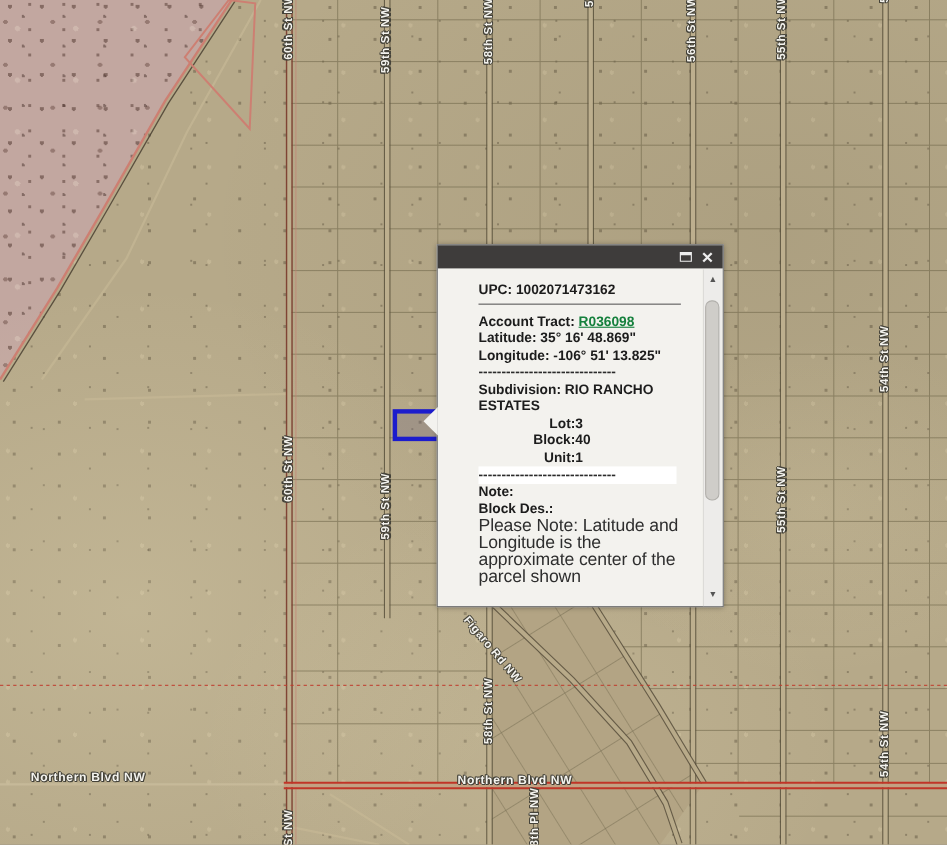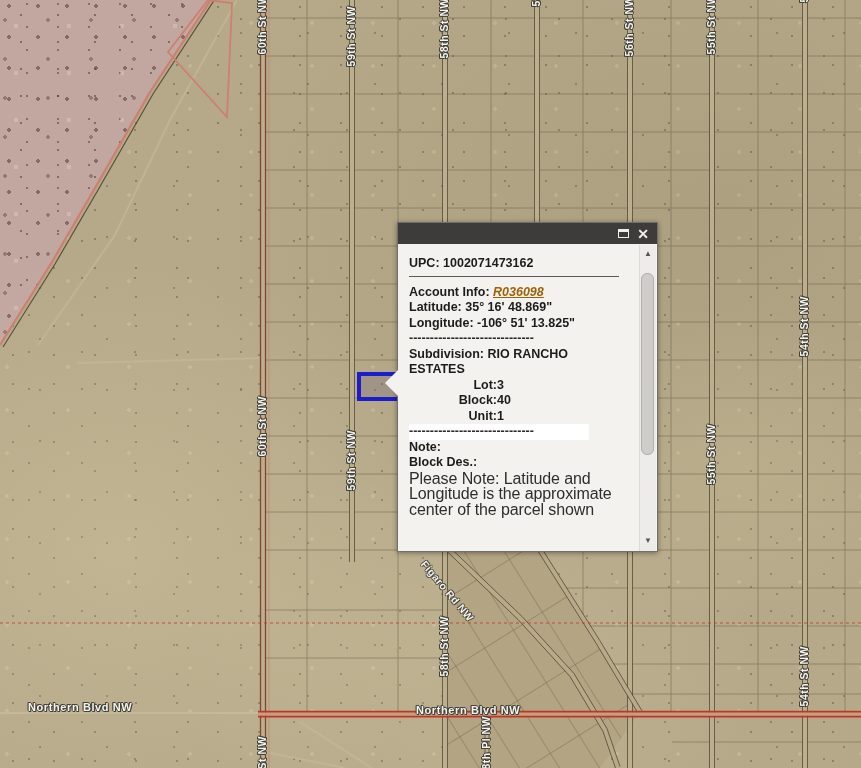--- a/index.html
+++ b/index.html
@@ -66,32 +66,32 @@
     background:#f3f2ee;border:1px solid #6f6f6f;box-shadow:0 1px 5px rgba(0,0,0,.4);
   }
   .popup-titlebar{
     height:21px;background:#3e3c3b;display:flex;justify-content:flex-end;align-items:center;
     gap:8px;padding-right:8px;
   }
   .icon-restore{width:11px;height:9px;border:1px solid #eeeeee;border-top-width:3px;box-sizing:border-box;cursor:pointer;}
   .icon-close{color:#eeeeee;font-size:14px;font-weight:bold;line-height:10px;cursor:pointer;}
   .popup-body{
     position:relative;height:288px;padding:12px 38px 0 11px;overflow:hidden;
-    color:#1c1c1c;font-size:12.5px;font-weight:bold;line-height:15.5px;
+    color:#1c1c1c;font-size:12.5px;font-weight:bold;line-height:15.5px;margin-left:26px;
   }
   .popup-body .row{margin:0;}
   .popup-hr{border:none;border-top:1px solid #5a5a5a;margin:4px 0 8px 0;}
   .r-lat{margin-top:13px;}
   .r-sep1{margin-top:10px;color:#2b2b2b;}
   .r-sub{margin-top:10px;}
   .kv{display:flex;text-align:right;}
   .kv .k{width:88px;flex:none;}
   .r-sep2{margin-top:1px;background:#ffffff;width:180px;color:#2b2b2b;}
   .r-note{margin-top:12px;font-weight:400;font-size:16px;letter-spacing:-.1px;color:#2e2e2e;}
-  .account-link{color:#a16207;text-decoration:underline;cursor:pointer;font-style:italic;}
+  .account-link{color:#15803d;text-decoration:underline;cursor:pointer;}
   .popup-pointer{
     position:absolute;left:-13px;top:147px;width:0;height:0;
     border-top:13px solid transparent;border-bottom:13px solid transparent;
     border-right:13px solid #f3f2ee;
   }
   
   .scrollbar{position:absolute;top:22px;right:1px;width:16px;height:306px;background:#edecea;border-left:1px solid #dcdbd8;}
   .sb-btn{position:absolute;left:0;width:16px;height:14px;color:#555;font-size:8px;text-align:center;line-height:14px;cursor:pointer;}
   .sb-up{top:2px;}
   .sb-down{bottom:3px;}
@@ -234,21 +234,21 @@
 
   <div class="popup">
     <div class="popup-pointer"></div>
     <div class="popup-titlebar">
       <span class="icon-restore"></span>
       <span class="icon-close">✕</span>
     </div>
     <div class="popup-body">
       <div class="row">UPC: 1002071473162</div>
       <hr class="popup-hr">
-      <div class="row"><span>Account Info: </span><a class="account-link">R036098</a></div>
+      <div class="row"><span>Account Tract: </span><a class="account-link">R036098</a></div>
       <div class="row r-lat">Latitude: 35° 16' 48.869"</div>
       <div class="row">Longitude: -106° 51' 13.825"</div>
       <div class="row r-sep1">------------------------------</div>
       <div class="row r-sub">Subdivision: RIO RANCHO ESTATES</div>
       <div class="row kv">
           <span class="k">Lot:</span>
           <span>3</span>
         </div>
       <div class="row kv">
           <span class="k">Block:</span>

